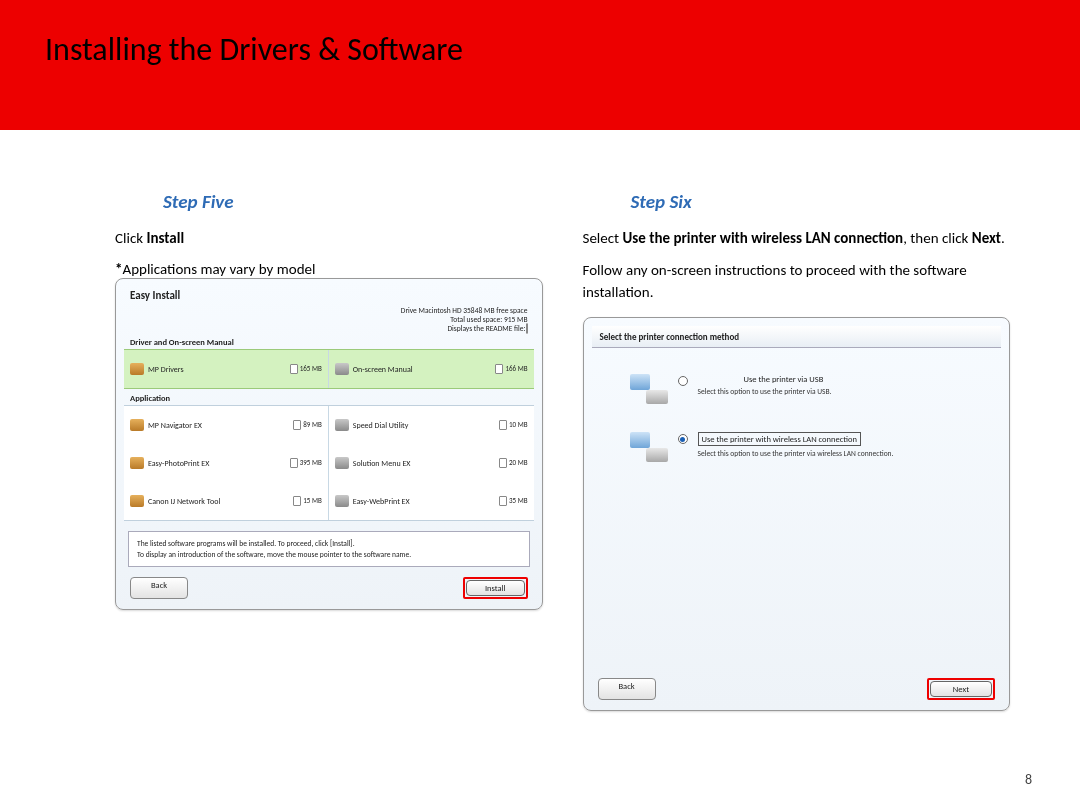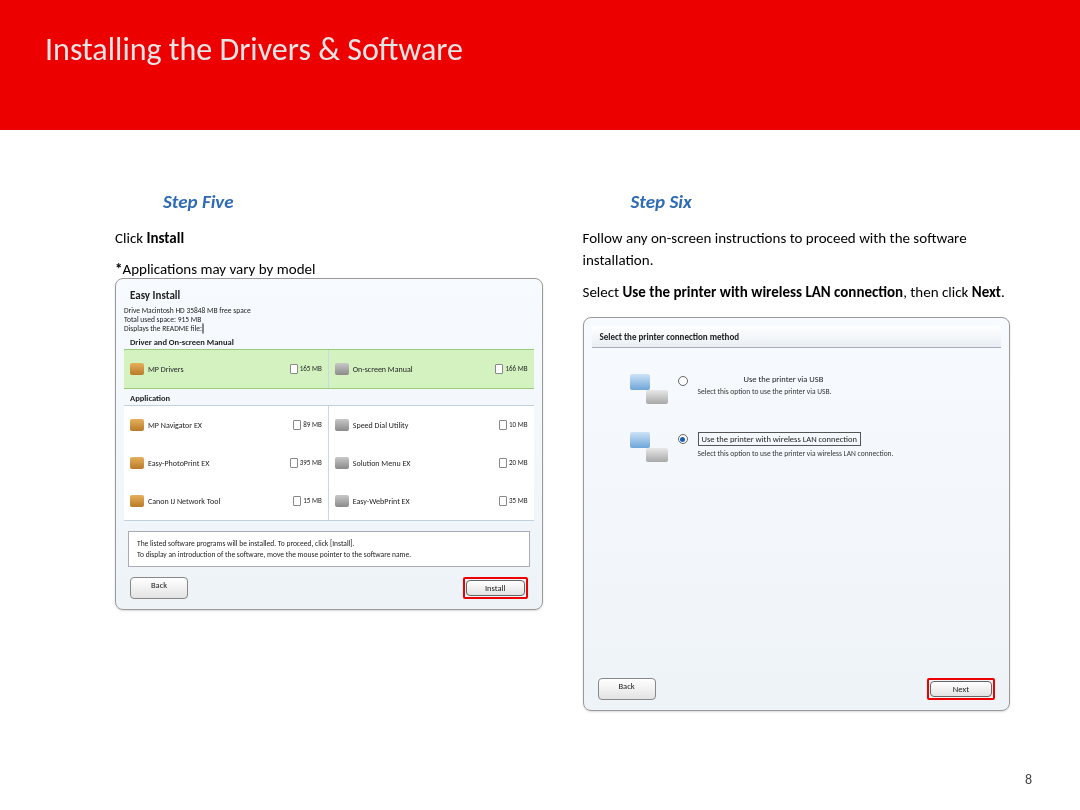--- a/index.html
+++ b/index.html
@@ -1,31 +1,31 @@
 <!DOCTYPE html>
 <html><head>
 <meta charset="utf-8">
 <style>
   * { box-sizing: border-box; margin: 0; padding: 0; }
   body { font-family: Calibri, Arial, sans-serif; width: 1080px; height: 810px; background: #fff; position: relative; }
   .header-bar { background: #ed0000; height: 130px; padding: 30px 45px; }
-  .page-title { color: #e5e5e5; font-size: 32px; font-weight: 300; }
+  .page-title { color: #000000; font-size: 32px; font-weight: 300; }
   .content { display: flex; padding: 60px 70px 0 115px; gap: 40px; }
   .col { flex: 1; }
   .step-heading { color: #2e6bb5; font-style: italic; font-weight: bold; font-size: 19px; margin-bottom: 15px; margin-left: 48px; }
   .body-text { font-size: 15px; line-height: 1.45; color: #000; margin-bottom: 10px; }
   .note-text { font-size: 15px; margin-top: 8px; color: #000; }
 
   
   .dialog-frame { border: 1px solid #999; border-radius: 8px; background: linear-gradient(#f7fbff, #eef3f8); padding: 8px; font-size: 8.5px; color: #222; box-shadow: 0 1px 2px rgba(0,0,0,.15); }
   .dialog-frame.right { margin-top: 14px; height: 394px; position: relative; }
 
   
   .ei-title { font-weight: bold; font-size: 11px; padding: 2px 6px 4px; }
-  .ei-info { text-align: left; font-size: 7.5px; line-height: 1.2; padding-right: 6px; }
+  .ei-info { text-align: right; font-size: 7.5px; line-height: 1.2; padding-right: 6px; }
   .ei-section-label { font-weight: bold; font-size: 8.5px; padding: 4px 6px 2px; }
   .ei-row-green { background: #d4f2c0; border-top: 1px solid #9bca7a; border-bottom: 1px solid #9bca7a; display: flex; }
   .ei-row-white { background: #fff; border-top: 1px solid #c0d0dd; border-bottom: 1px solid #c0d0dd; display: flex; flex-wrap: wrap; }
   .ei-cell { width: 50%; display: flex; align-items: center; padding: 13px 6px; font-size: 8px; border-right: 1px solid #c8d8e4; }
   .ei-cell:nth-child(even) { border-right: none; }
   .ei-icon { width: 14px; height: 12px; background: linear-gradient(#e6b05c,#b97a28); border-radius: 2px; margin-right: 4px; flex-shrink: 0; }
   .ei-icon.grey { background: linear-gradient(#c8c8c8,#8a8a8a); }
   .ei-size { margin-left: auto; font-size: 7px; padding-left: 4px; display: flex; align-items: flex-start; gap: 2px; }
   .ei-doc { width: 8px; height: 10px; border: 1px solid #888; background: #fff; border-radius: 1px; }
   .ei-help { border: 1px solid #aab; background: #fff; padding: 6px 8px; font-size: 7.5px; line-height: 1.5; margin: 10px 4px 6px; }
@@ -153,24 +153,24 @@
       </div>
       <div class="btn-row">
         <span class="pill-btn">Back</span>
         <span class="hl-red"><span class="btn-install">Install</span></span>
       </div>
     </div>
   </div>
 
   <div class="col">
     <div class="step-heading">Step Six</div>
-    <p class="body-text">Follow any on-screen instructions to proceed with the software installation.</p>
     <p class="body-text">
       <span>Select </span><b>Use the printer with wireless LAN connection</b><span>, then click </span><b>Next</b><span>.</span>
     </p>
+    <p class="body-text">Follow any on-screen instructions to proceed with the software installation.</p>
 
     <div class="dialog-frame right">
       <div class="cm-head">Select the printer connection method</div>
       <div class="cm-body">
         <div class="cm-option">
           <div class="cm-device">
               <div class="cm-dev-a"></div>
               <div class="cm-dev-b"></div>
             </div>
           <div class="cm-radio"></div>

